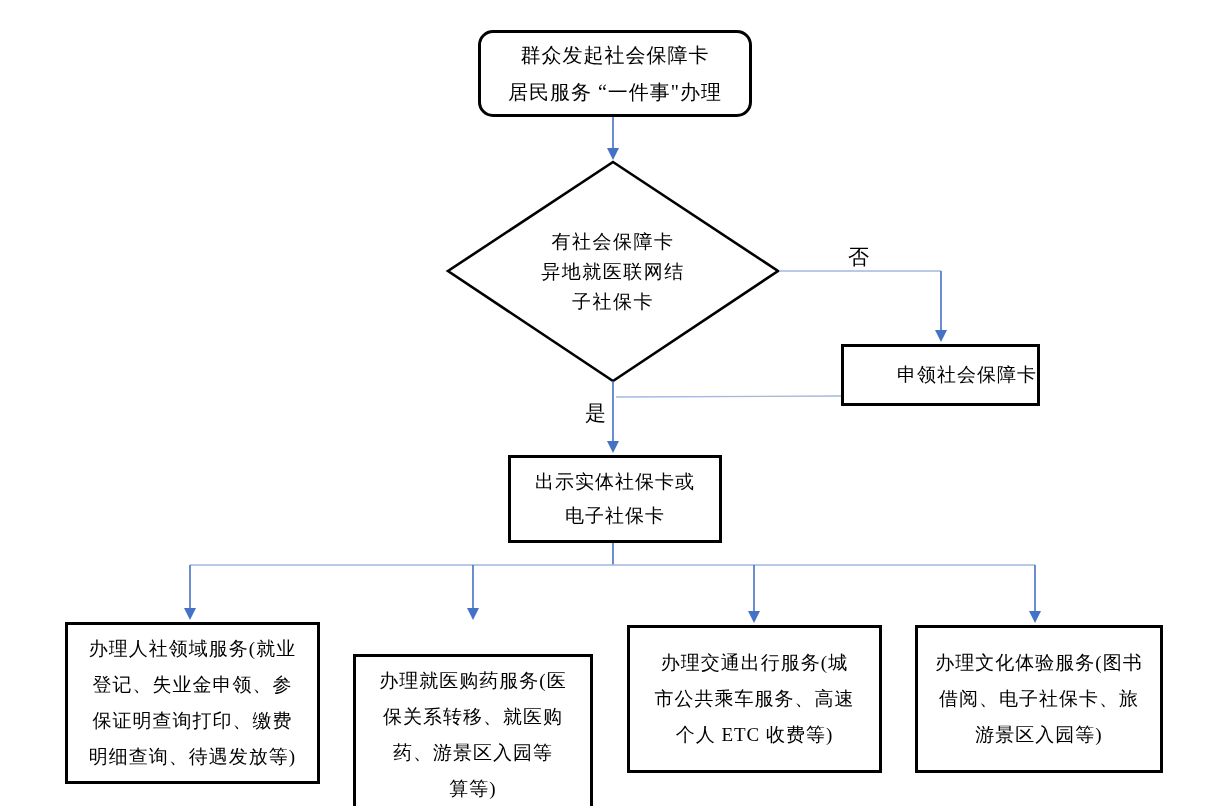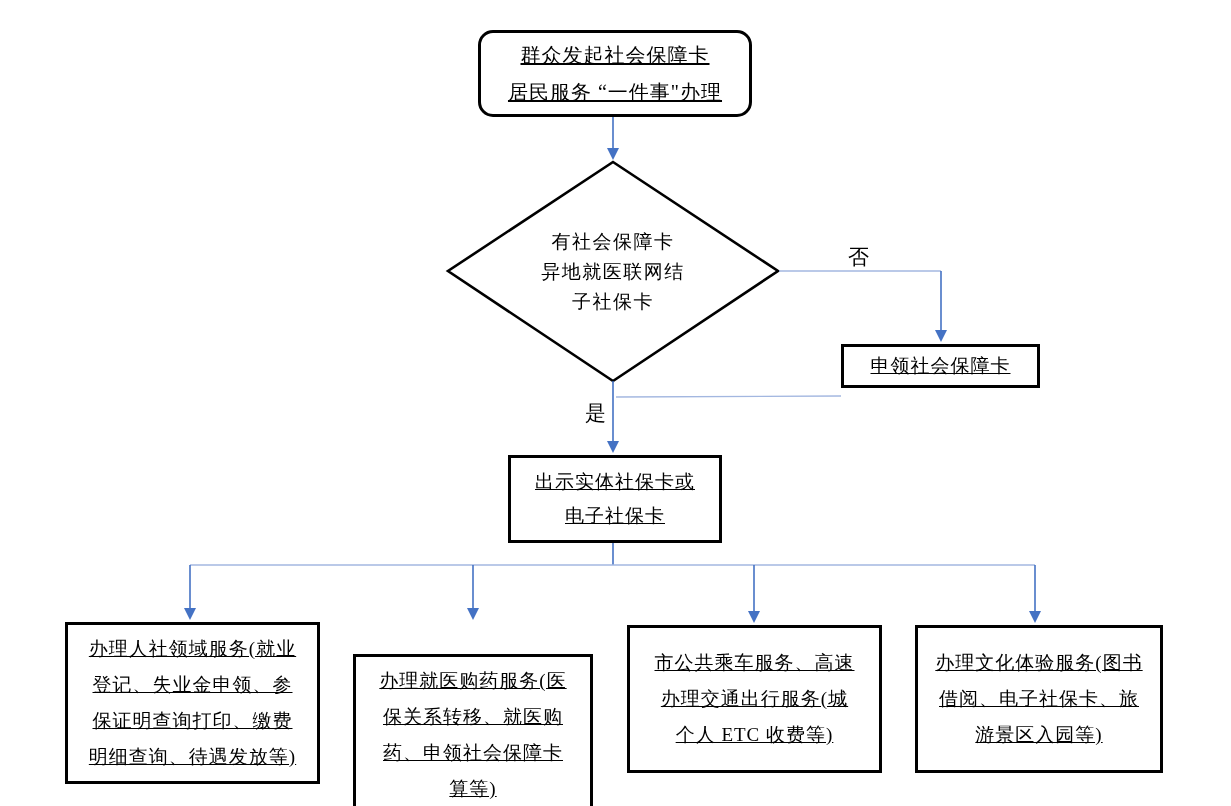--- a/index.html
+++ b/index.html
@@ -35,31 +35,31 @@
   .node {
     position: absolute;
     border: 3px solid var(--border-color);
     background: #ffffff;
     display: flex;
     flex-direction: column;
     align-items: center;
     justify-content: center;
     text-align: center;
     letter-spacing: 1px;
-    text-decoration: underline;
   }
   .node-start {
     left: 478px; top: 30px; width: 274px; height: 87px;
     border-radius: 15px;
     font-size: 20px;
     line-height: 37px;
   }
   .node-apply {
-    left: 841px; top: 344px; width: 199px; height: 44px;
+    left: 841px; top: 344px; width: 199px; height: 62px;
     font-size: 19px;
+    align-items: flex-end;
   }
   .node-show {
     left: 508px; top: 455px; width: 214px; height: 88px;
     font-size: 19px;
     line-height: 34px;
   }
   .node-service {
     top: 622px; height: 162px;
     font-size: 19px;
     line-height: 36px;
@@ -149,27 +149,27 @@
   <div class="node node-service node-service-1">
     <div>办理人社领域服务(就业</div>
     <div>登记、失业金申领、参</div>
     <div>保证明查询打印、缴费</div>
     <div>明细查询、待遇发放等)</div>
   </div>
 
   <div class="node node-service node-service-2">
     <div>办理就医购药服务(医</div>
     <div>保关系转移、就医购</div>
-    <div>药、申领社会保障卡</div>
+    <div>药、游景区入园等</div>
     <div>算等)</div>
   </div>
 
   <div class="node node-service node-service-3">
+    <div>办理交通出行服务(城</div>
     <div>市公共乘车服务、高速</div>
-    <div>办理交通出行服务(城</div>
     <div>个人 ETC 收费等)</div>
   </div>
 
   <div class="node node-service node-service-4">
     <div>办理文化体验服务(图书</div>
     <div>借阅、电子社保卡、旅</div>
     <div>游景区入园等)</div>
   </div>
 
 </div>

